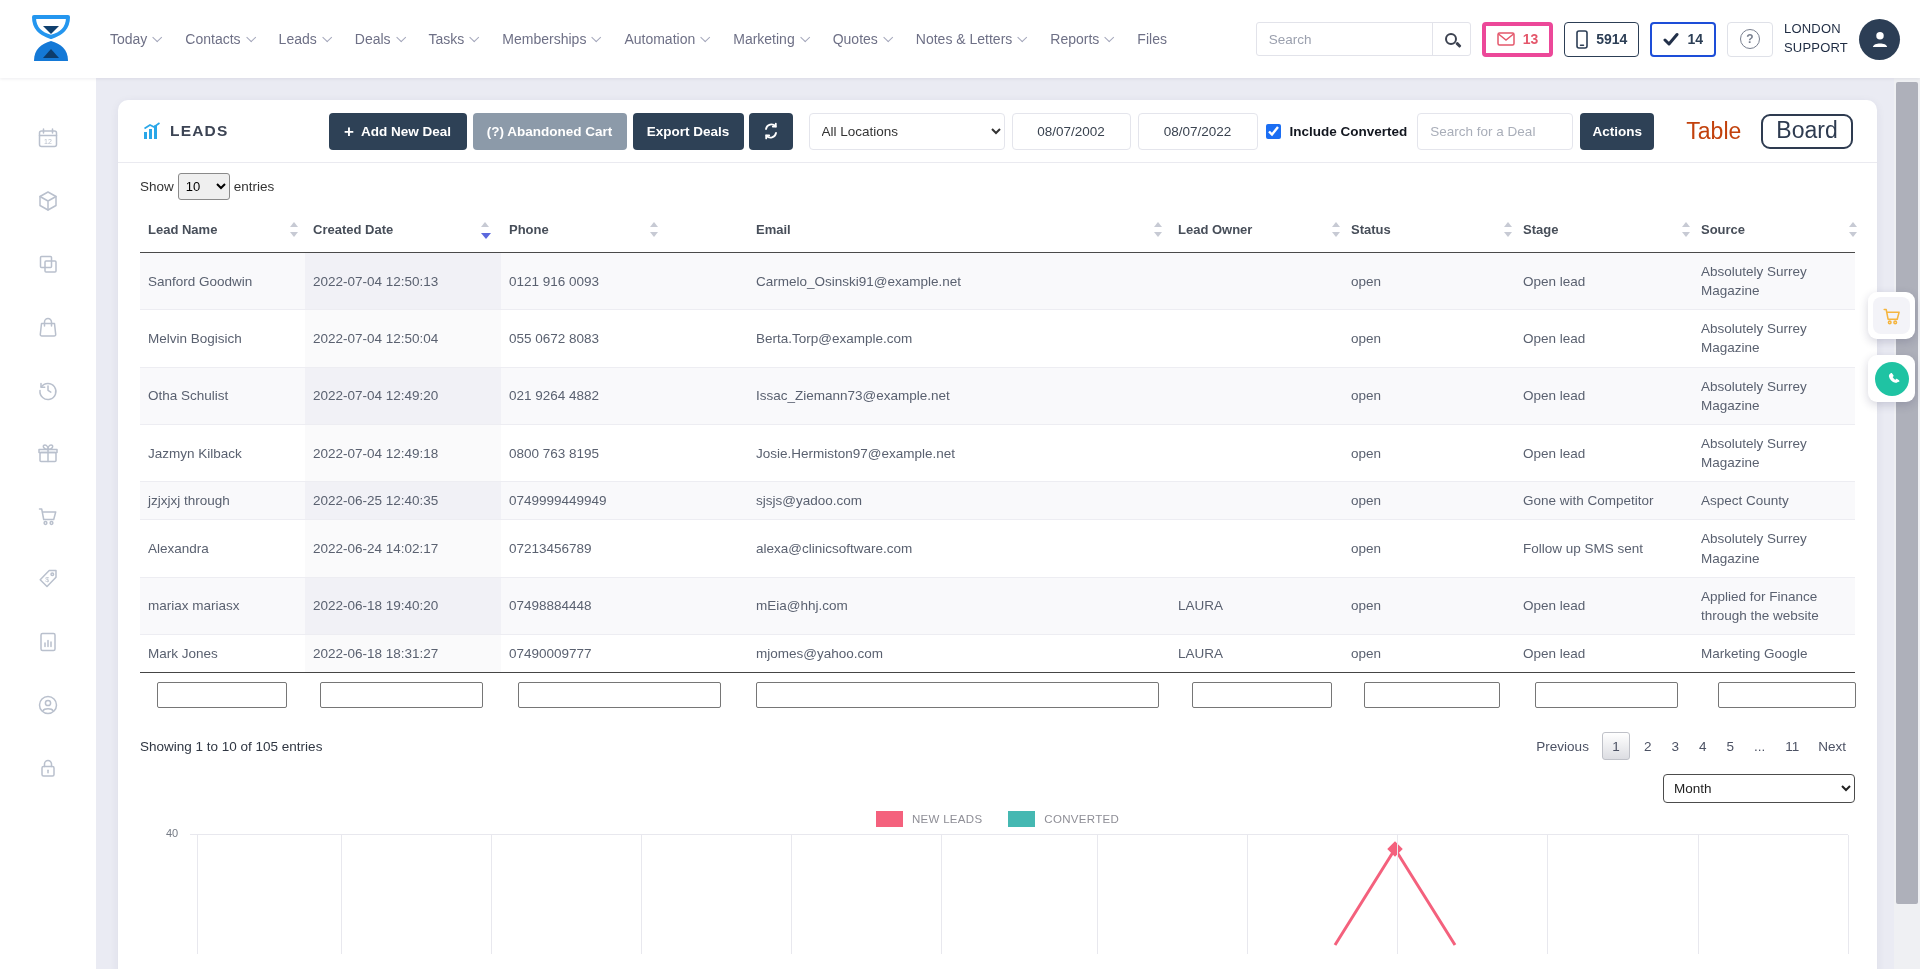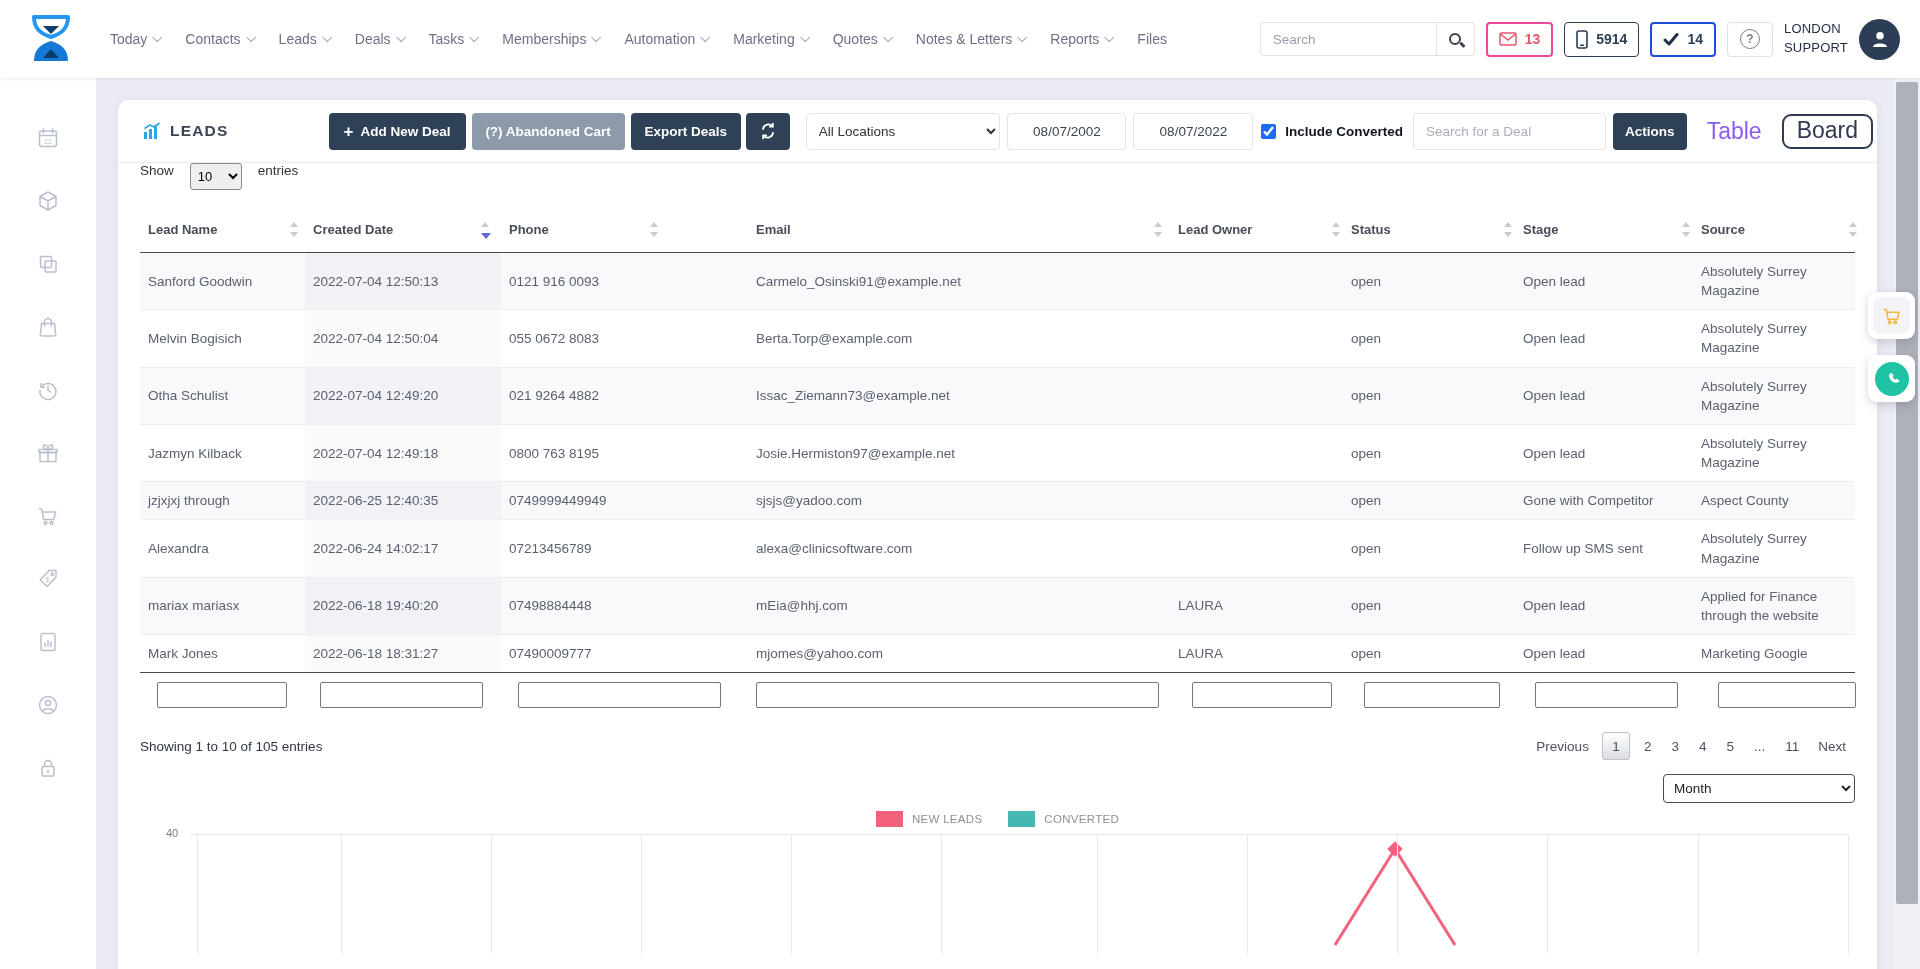--- a/index.html
+++ b/index.html
@@ -17,21 +17,21 @@
         transform:rotate(45deg) translate(-1px,-2px);display:inline-block}
   .hdr-right{margin-left:auto;margin-right:20px;display:flex;align-items:center;gap:11px}
   .search-box{width:215px;height:34px;border:1px solid #e2e3ea;border-radius:3px;display:flex;align-items:center;background:#fff}
   .search-box input{flex:1;border:0;outline:0;padding:0 12px;font-size:13.5px;color:#444;background:transparent;min-width:0}
   .search-box input::placeholder{color:#9ba0ae}
   .search-btn{width:38px;height:100%;border-left:1px solid #e2e3ea;display:flex;align-items:center;justify-content:center;cursor:pointer}
   .mag{position:relative;width:12px;height:12px;border:2px solid #3c4250;border-radius:50%}
   .mag::after{content:"";position:absolute;width:2.5px;height:6px;background:#3c4250;transform:rotate(-45deg);right:-4px;bottom:-5px;border-radius:1px}
   .badge{height:35px;border-radius:4px;display:flex;align-items:center;gap:8px;padding:0 11px;
          font-size:14px;font-weight:700;cursor:pointer;background:#fff}
-  .badge.mail{border:2px solid #ec4899;color:#e4576b}
+  .badge.mail{border:4px solid #ec4899;color:#e4576b}
   .badge.phone{border:1px solid #2c3e55;color:#2c3e55}
   .badge.check{border:2px solid #1d4ed8;color:#2c3e55}
   .badge.help{border:1px solid #dfe1e8;width:46px;justify-content:center;padding:0}
   .qmark{width:20px;height:20px;border-radius:50%;border:1.4px solid #79808f;color:#79808f;
          font-size:12px;font-weight:700;display:flex;align-items:center;justify-content:center}
   .account{font-size:13px;font-weight:400;color:#1f2c43;line-height:1.45;letter-spacing:.2px}
   .avatar{width:41px;height:41px;border-radius:50%;background:#2c3e55;flex:none;display:flex;align-items:center;justify-content:center;cursor:pointer}
 
   
   .sidebar{position:absolute;top:78px;left:0;width:96px;bottom:0;background:#fff;display:flex;
@@ -64,28 +64,28 @@
   #btn-abandoned{width:154px;margin-left:6px}
   #btn-export{width:111px;margin-left:6px}
   #btn-refresh{width:44px;margin-left:5px}
   .tb-select,.tb-input{height:37px;border:1px solid #e4e5ec;border-radius:4px;background:#fff;
         font-size:13.5px;color:#333;font-family:inherit;outline:none}
   #loc-select{width:196px;margin-left:16px;padding:0 8px}
   .date-input{width:119px;margin-left:7px;text-align:center;color:#3a4350}
   #date-to{width:120px}
   #chk{width:15px;height:15px;margin-left:8px;accent-color:#1b6ef3;cursor:pointer}
   #chk-label{font-size:13.5px;font-weight:600;color:#12161f;margin-left:6px;white-space:nowrap;cursor:pointer}
-  #deal-search{width:193px;margin-left:10px;padding:0 12px}
+  #deal-search{width:156px;margin-left:10px;padding:0 12px}
   #deal-search::placeholder{color:#a9aeb9}
   #btn-actions{width:74px;margin-left:7px}
-  .view-table{font-size:23px;color:#8b5cf6;margin-left:20px;cursor:pointer;white-space:nowrap}
+  .view-table{font-size:23px;color:#c2410c;margin-left:32px;cursor:pointer;white-space:nowrap}
   .view-board{font-size:23px;color:#2e3b50;margin-left:20px;border:2px solid #2e3b50;border-radius:9px;
               padding:1px 13px 3px;cursor:pointer;white-space:nowrap}
 
-  .show-row{display:flex;gap:16px;height:47px;font-size:13.5px;color:#333}
+  .show-row{display:flex;align-items:center;gap:4px;height:47px;font-size:13.5px;color:#333}
   #page-size{height:27px;width:52px;border:1px solid #8a8a8a;border-radius:3px;font-size:13px;padding:0 3px;font-family:inherit}
 
   
   table.leads{width:1715px;table-layout:fixed;border-collapse:collapse}
   thead th{font-size:13px;font-weight:700;color:#474e59;text-align:left;padding:12px 8px 15px;
            position:relative;border-bottom:1px solid #4a4a4a;cursor:pointer}
   .sort{position:absolute;top:12px;width:10px;height:15px;display:inline-block}
   .sort i{position:absolute;left:0;width:0;height:0;border-left:4.5px solid transparent;border-right:4.5px solid transparent}
   .sort .up{top:0;border-bottom:5px solid #c7cad4}
   .sort .dn{bottom:0;border-top:5px solid #c7cad4}

